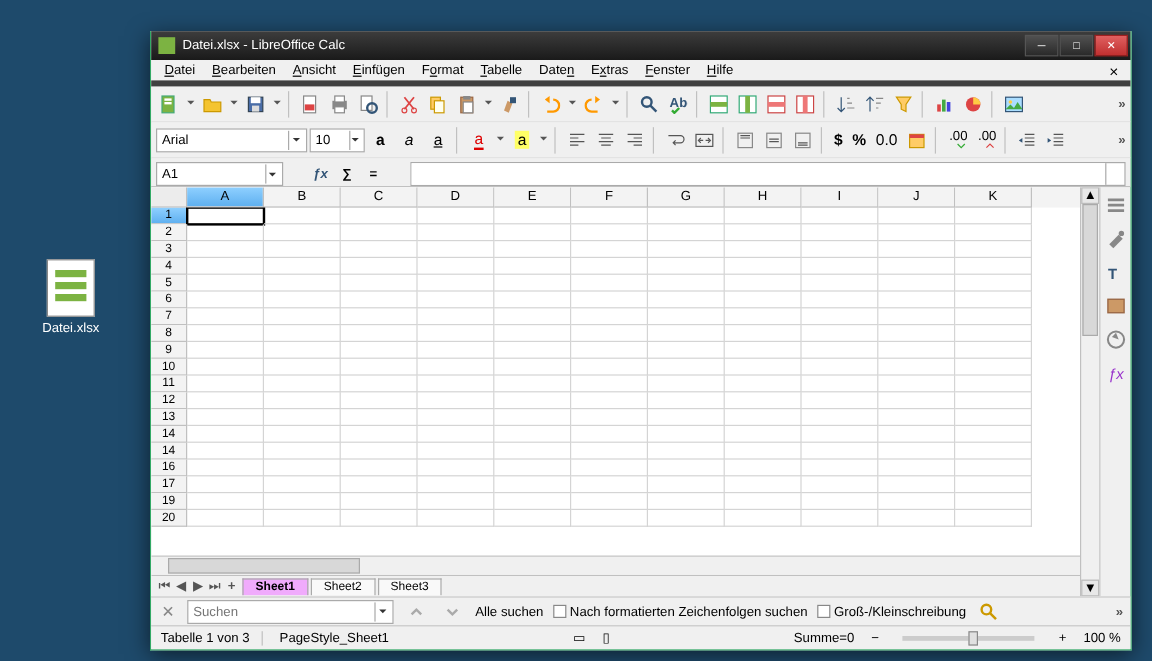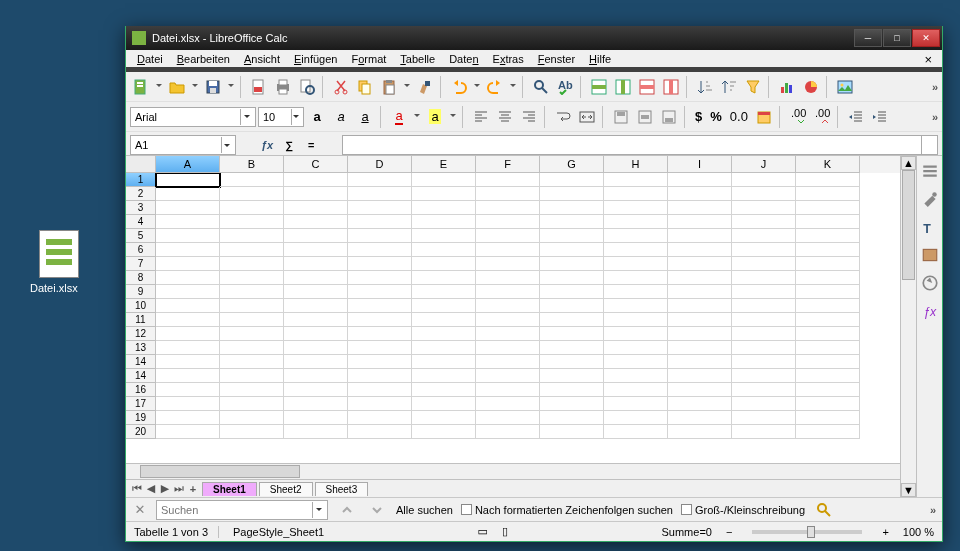--- a/index.html
+++ b/index.html
@@ -1,17 +1,17 @@
 <!DOCTYPE html>
 <html><head>
 <meta charset="utf-8">
 <style>
 *{box-sizing:border-box;margin:0;padding:0;font-family:"Segoe UI",Tahoma,sans-serif;font-size:11px;user-select:none}
 body{background:#1e4a6b;width:960px;height:551px;overflow:hidden;position:relative}
-.desktop-icon{position:absolute;left:30px;top:230px;width:58px;color:#fff;cursor:pointer}
+.desktop-icon{position:absolute;left:30px;top:216px;width:58px;text-align:center;color:#fff;cursor:pointer}
 .desktop-icon .ico{width:40px;height:48px;margin:0 auto 4px;background:#fff;border:1px solid #888;position:relative}
 .desktop-icon .ico:before{content:"";position:absolute;left:6px;right:6px;top:8px;bottom:8px;background:linear-gradient(#7cb342,#7cb342) 0 0/100% 6px no-repeat,linear-gradient(#7cb342,#7cb342) 0 10px/100% 6px no-repeat,linear-gradient(#7cb342,#7cb342) 0 20px/100% 6px no-repeat}
 .window{position:absolute;left:125px;top:26px;width:818px;height:516px;background:#f0f0f0;border:1px solid #3a6;border-top:none;box-shadow:0 4px 18px rgba(0,0,0,.6);display:flex;flex-direction:column}
 .titlebar{height:24px;background:linear-gradient(#3d3d3d,#1a1a1a);display:flex;align-items:center;color:#fff;padding:0 2px 0 6px}
 .titlebar .tico{width:14px;height:14px;background:#7cb342;margin-right:6px}
 .titlebar .ttl{flex:1}
 .wbtn{width:28px;height:18px;margin-left:1px;display:flex;align-items:center;justify-content:center;background:linear-gradient(#505050,#2a2a2a);border:1px solid #555;color:#fff;font-size:9px;cursor:pointer}
 .wbtn.close{background:linear-gradient(#e06060,#c03030);border-color:#a02020}
 .menubar{height:22px;background:#f0f0f0;display:flex;align-items:flex-end;padding:0 4px;border-bottom:5px solid #404040;position:relative}
 .menubar span{padding:2px 7px;cursor:pointer}

